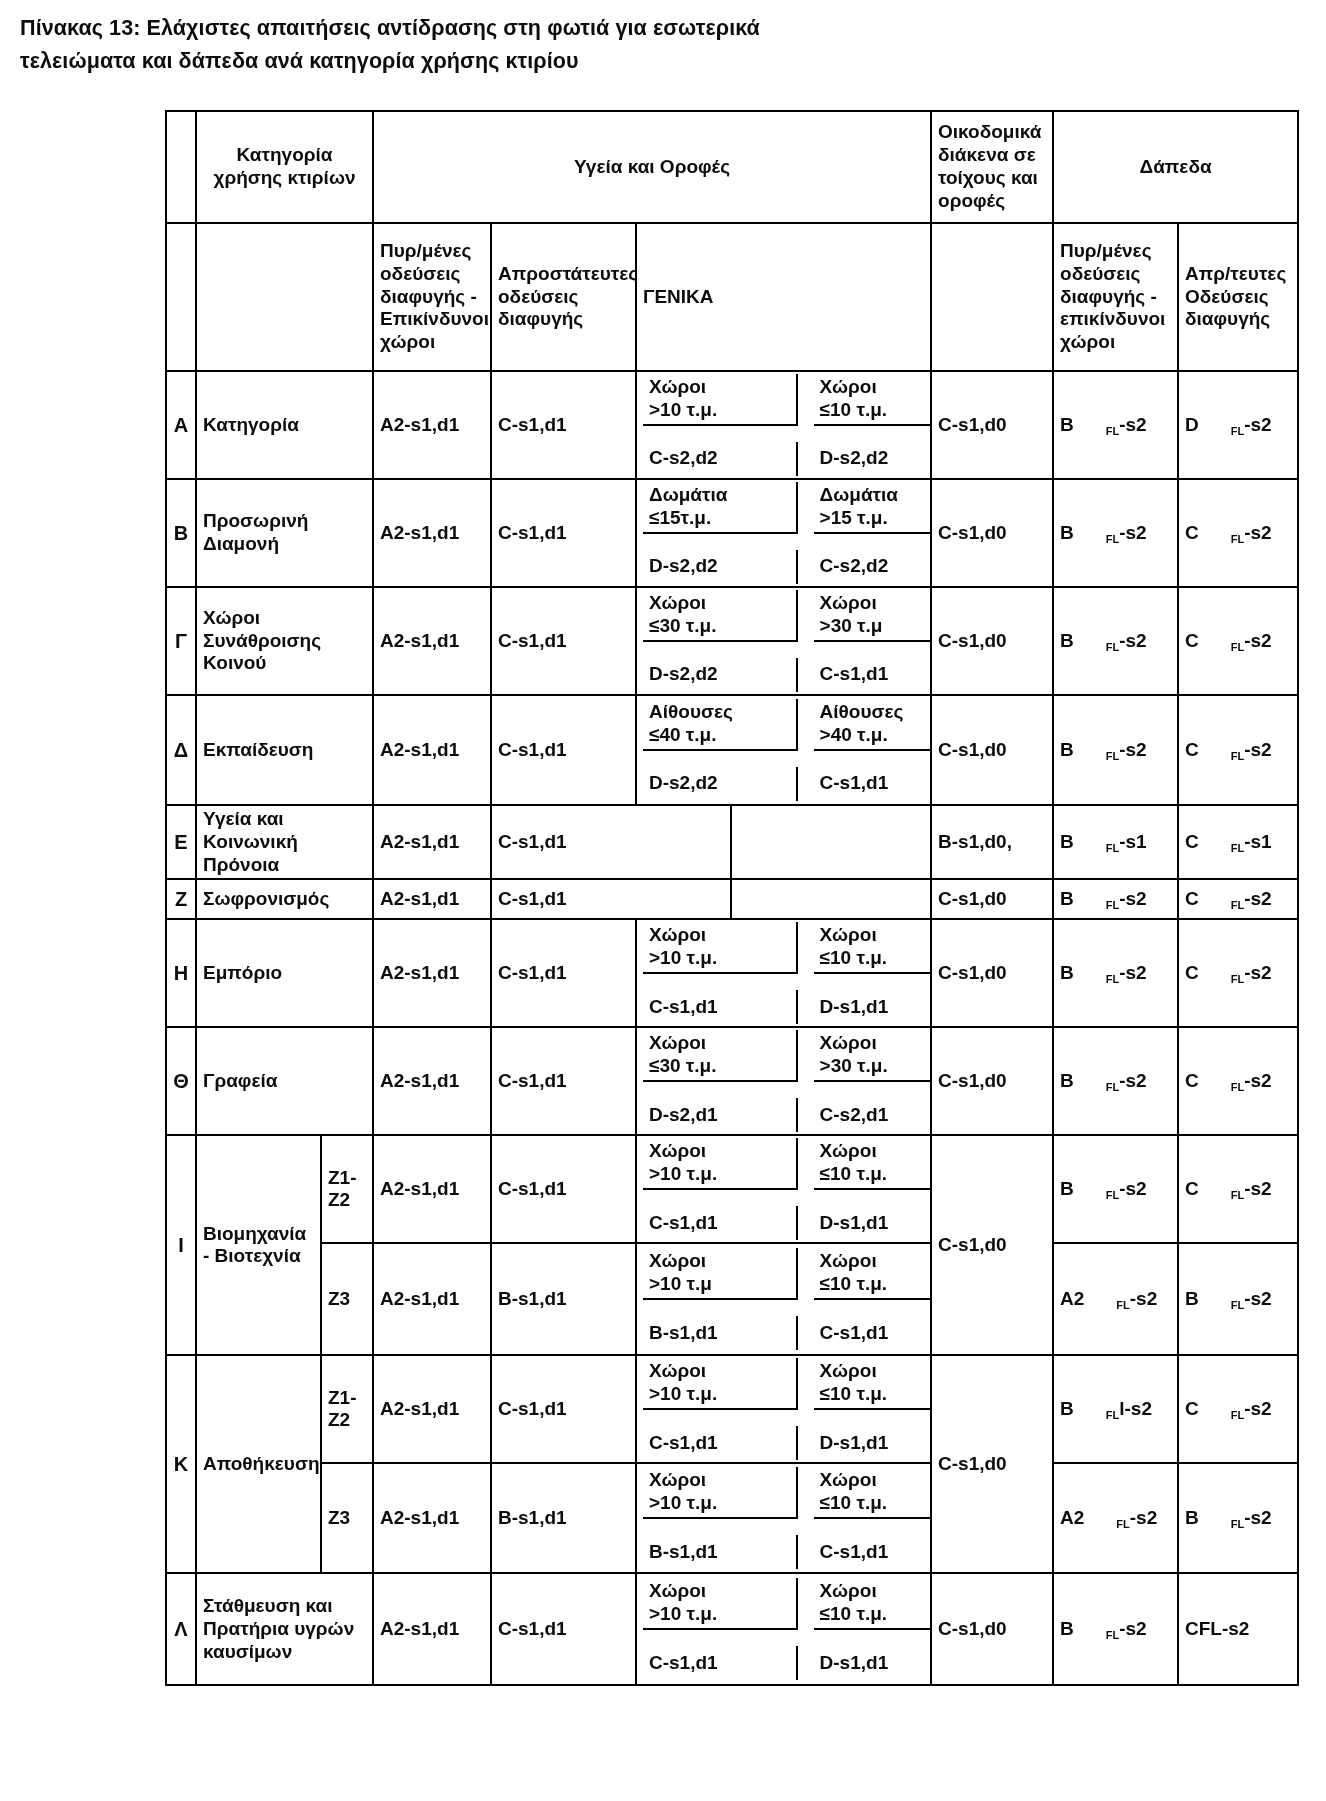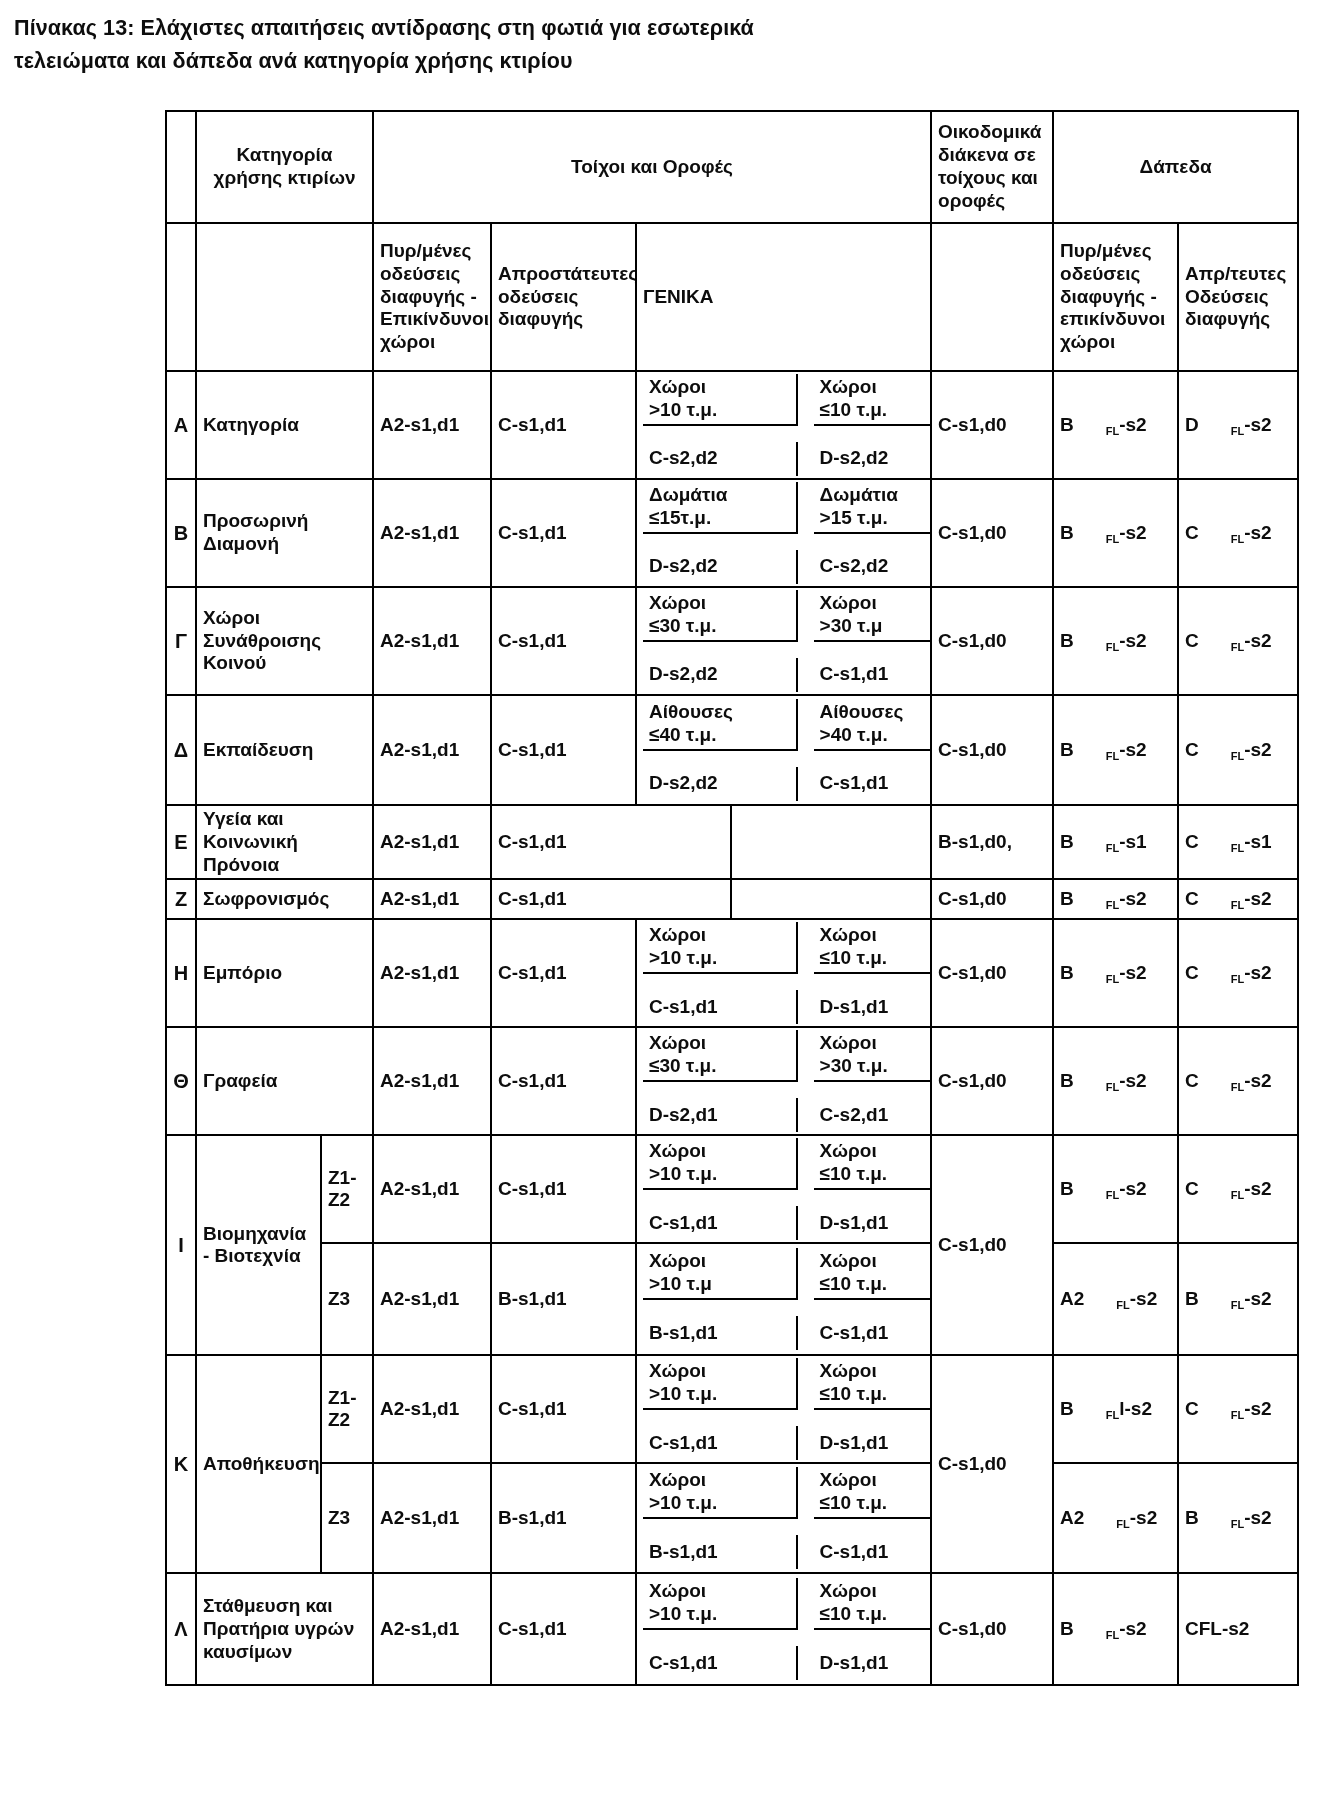--- a/index.html
+++ b/index.html
@@ -1,18 +1,18 @@
 <!DOCTYPE html>
 <html><head>
 <meta charset="utf-8">
 <style>
   html,body{margin:0;padding:0;background:#ffffff;}
   #page{position:relative;width:1326px;height:1801px;background:#ffffff;color:#111;
         font-family:"Liberation Sans", sans-serif;font-weight:bold;}
-  #title{position:absolute;left:14px;top:12px;width:790px;font-size:21.5px;line-height:1.55;
+  #title{position:absolute;left:20px;top:12px;width:790px;font-size:21.5px;line-height:1.55;
          color:#0d0d0d;letter-spacing:0.1px;}
   table.req{position:absolute;left:165px;top:110px;width:1132px;border-collapse:collapse;
             table-layout:fixed;font-size:19px;color:#0d0d0d;}
   table.req td{border:2px solid #000;vertical-align:middle;padding:2px 6px;line-height:1.2;
                overflow:hidden;}
   td.center{text-align:center;}
   td.letter{text-align:center;padding:0;font-size:20px;}
   td.cat{padding-left:8px;}
   td.gen{padding:0;}
   td.empty{padding:0;}
@@ -41,21 +41,21 @@
         <col style="width:130px">
         <col style="width:122px">
       <col style="width:125px">
         <col style="width:120px">
     </colgroup>
 
     <tbody>
         <tr style="height:112px">
       <td class="letter"></td>
       <td class="center" colspan="2">Κατηγορία χρήσης κτιρίων</td>
-      <td class="center" colspan="5">Τοίχοι και Οροφές</td>
+      <td class="center" colspan="5">Υγεία και Οροφές</td>
       <td>Οικοδομικά διάκενα σε τοίχους και οροφές</td>
       <td class="center" colspan="2">Δάπεδα</td>
     </tr>
 
     <tr style="height:148px">
       <td></td>
       <td colspan="2"></td>
       <td>Πυρ/μένες οδεύσεις διαφυγής - Επικίνδυνοι χώροι</td>
       <td>Απροστάτευτες οδεύσεις διαφυγής</td>
       <td colspan="3">ΓΕΝΙΚΑ</td>

